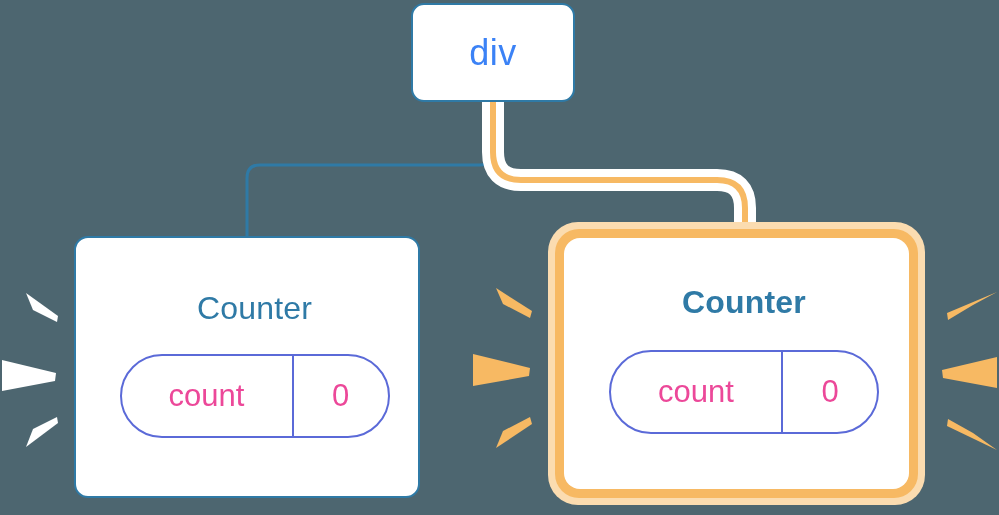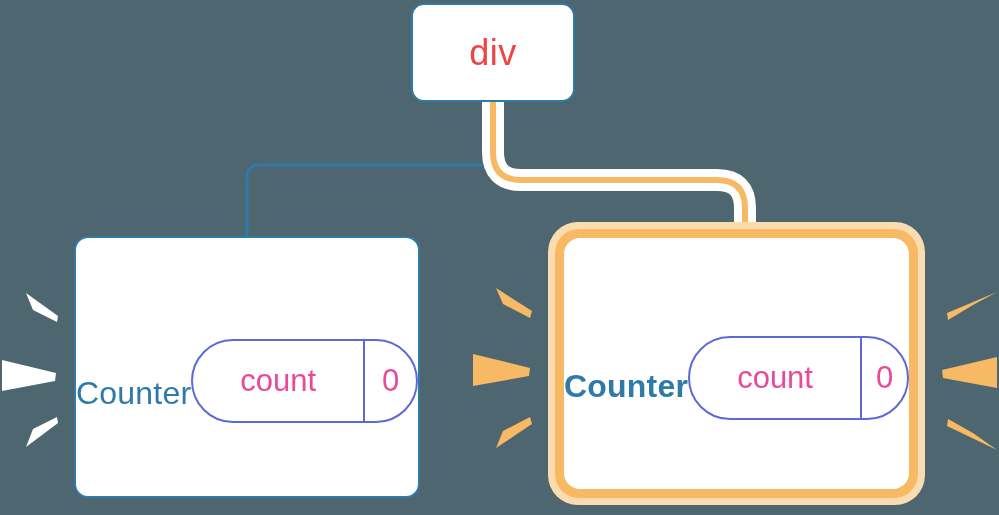--- a/index.html
+++ b/index.html
@@ -39,21 +39,21 @@
     width: 164px;
     height: 99px;
     border: 2px solid #2f7aa6;
     border-radius: 13px;
     display: flex;
     align-items: center;
     justify-content: center;
   }
   .node-div .title {
     font-size: 36px;
-    color: #ef4444;
+    color: #3b82f6;
     font-weight: 400;
     letter-spacing: 0.5px;
   }
 
   .node-counter-left {
     left: 74px;
     top: 236px;
     width: 346px;
     height: 262px;
     border: 2px solid #2f7aa6;
@@ -89,21 +89,23 @@
     border-radius: 16px;
     background: #ffffff;
   }
 
   .counter-inner {
     position: relative;
     width: 100%;
     height: 100%;
     box-sizing: border-box;
     display: flex;
+    flex-direction: column;
     align-items: center;
+    padding-left: 15px;
   }
   .counter-title {
     font-size: 32px;
     color: #2f7aa6;
     font-weight: 400;
     letter-spacing: 0.2px;
   }
   .counter-title.bold { font-weight: 700; }
   .left-inner .counter-title { margin-top: 52px; }
   .right-inner .counter-title { margin-top: 46px; }

